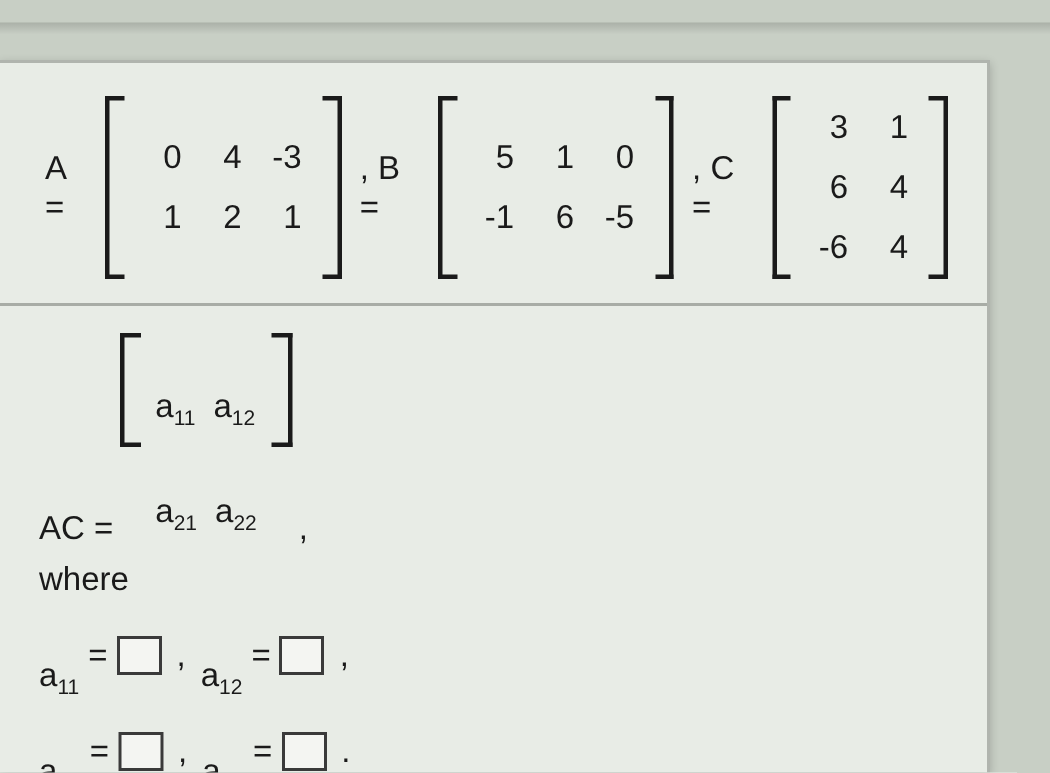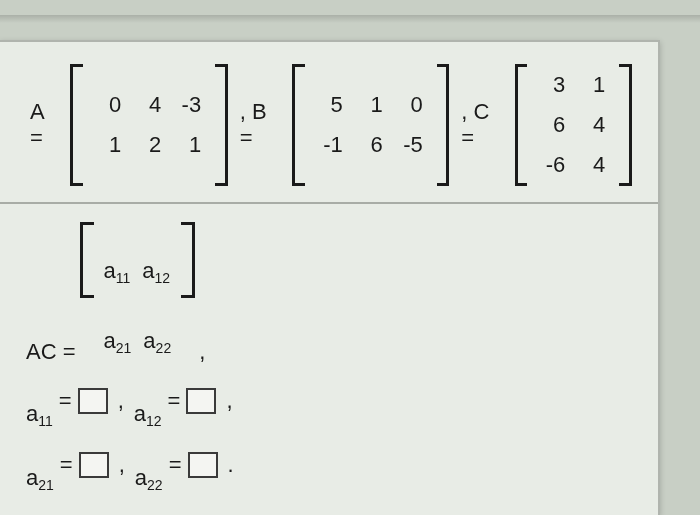--- a/index.html
+++ b/index.html
@@ -165,20 +165,21 @@
         </div>
         <div class="small-row">
           <span class="sub">a<span class="subscript">21</span></span>
           <span class="sub">a<span class="subscript">22</span></span>
         </div>
       </div>
       <span class="bracket right" style="height:76px"></span>
       <span>,</span>
     </div>
 
+    <div class="where">where</div>
 
     <div class="fill-row">
       <span class="sub">a<span class="subscript">11</span></span>
       <span>=</span>
       <input class="input-box" value="" style="">
       <span class="sep">,</span>
       <span class="sub">a<span class="subscript">12</span></span>
       <span>=</span>
       <input class="input-box" value="" style="">
       <span class="sep">,</span>

